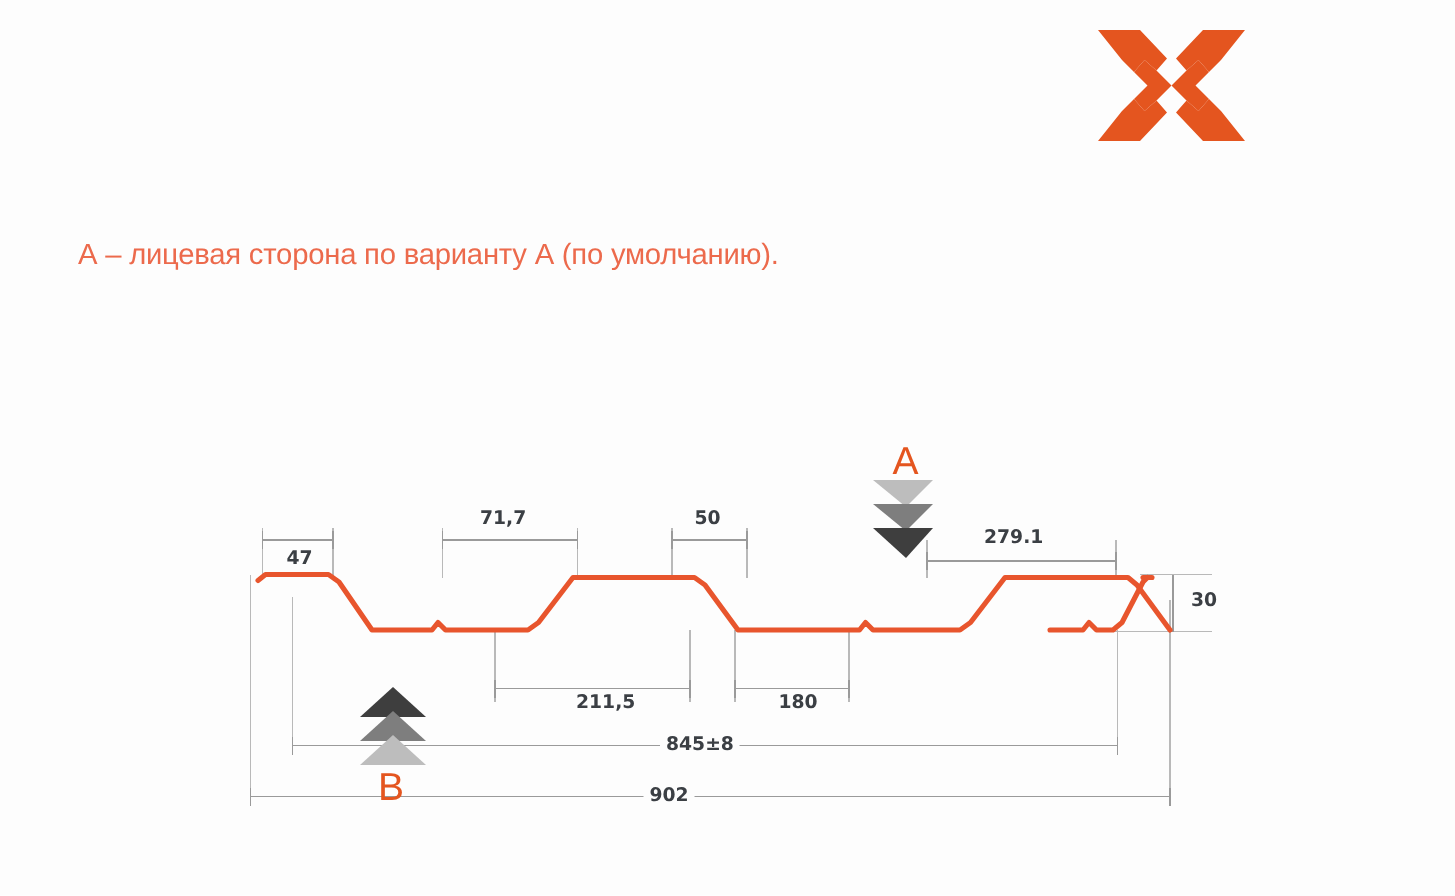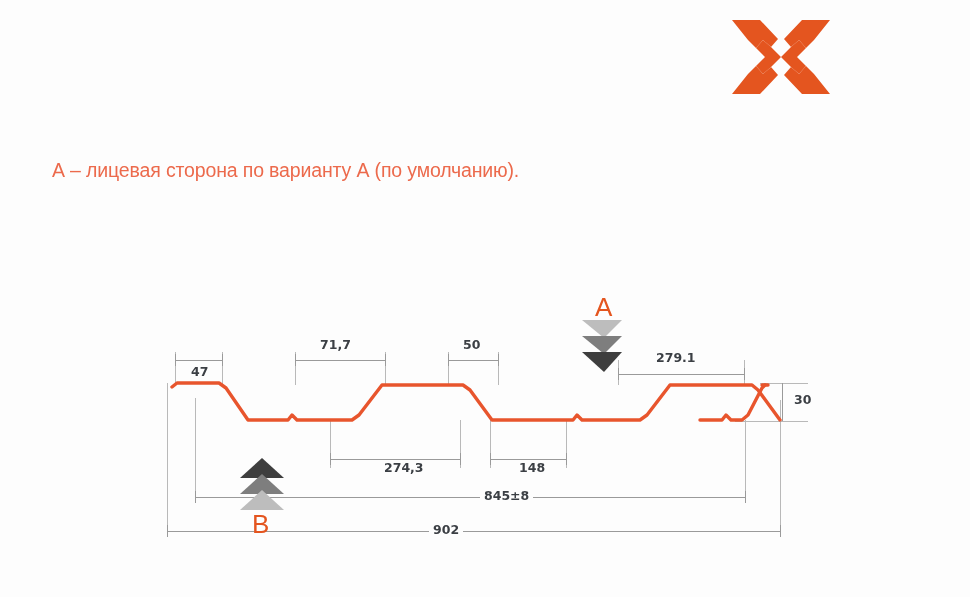--- a/index.html
+++ b/index.html
@@ -309,18 +309,18 @@
   </svg>
 
   <div class="marker-letter" id="marker-a-letter">A</div>
   <div class="marker-letter" id="marker-b-letter">B</div>
 
   <div class="dim-label" style="left:187px;  top:339px;margin-top:27px;">47</div>
   <div class="dim-label" style="left:316px;  top:339px;">71,7</div>
   <div class="dim-label" style="left:459px;  top:339px;">50</div>
   <div class="dim-label" style="left:652px;  top:352px;">279.1</div>
   <div class="dim-label" style="left:790px;  top:394px;">30</div>
-  <div class="dim-label" style="left:380px;  top:462px;">274,3</div>
-  <div class="dim-label" style="left:515px;  top:462px;">148</div>
-  <div class="dim-label" style="left:440px;  top:490px;margin-left:40px;">845±8</div>
+  <div class="dim-label" style="left:380px;  top:462px;">211,5</div>
+  <div class="dim-label" style="left:515px;  top:462px;">180</div>
+  <div class="dim-label" style="left:440px;  top:490px;">845±8</div>
   <div class="dim-label" style="left:429px;  top:524px;">902</div>
 
 </div>
 
 </body></html>

